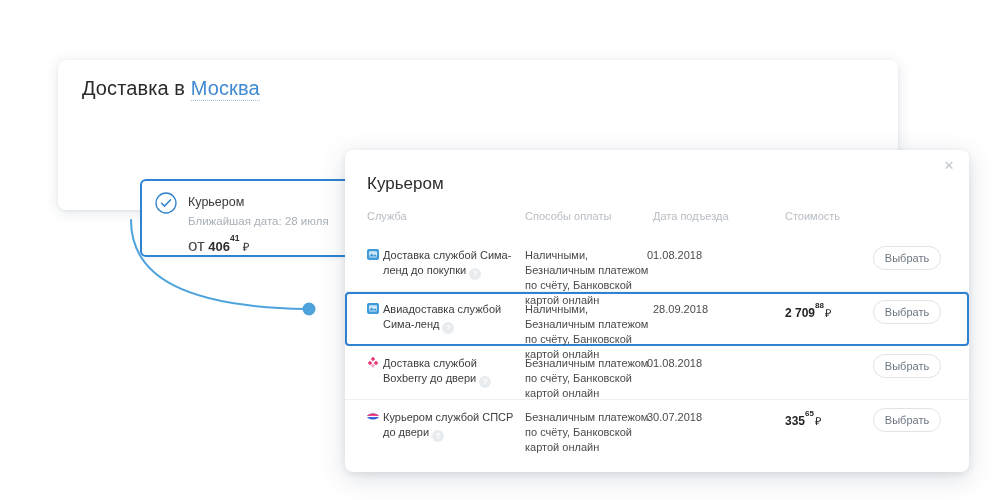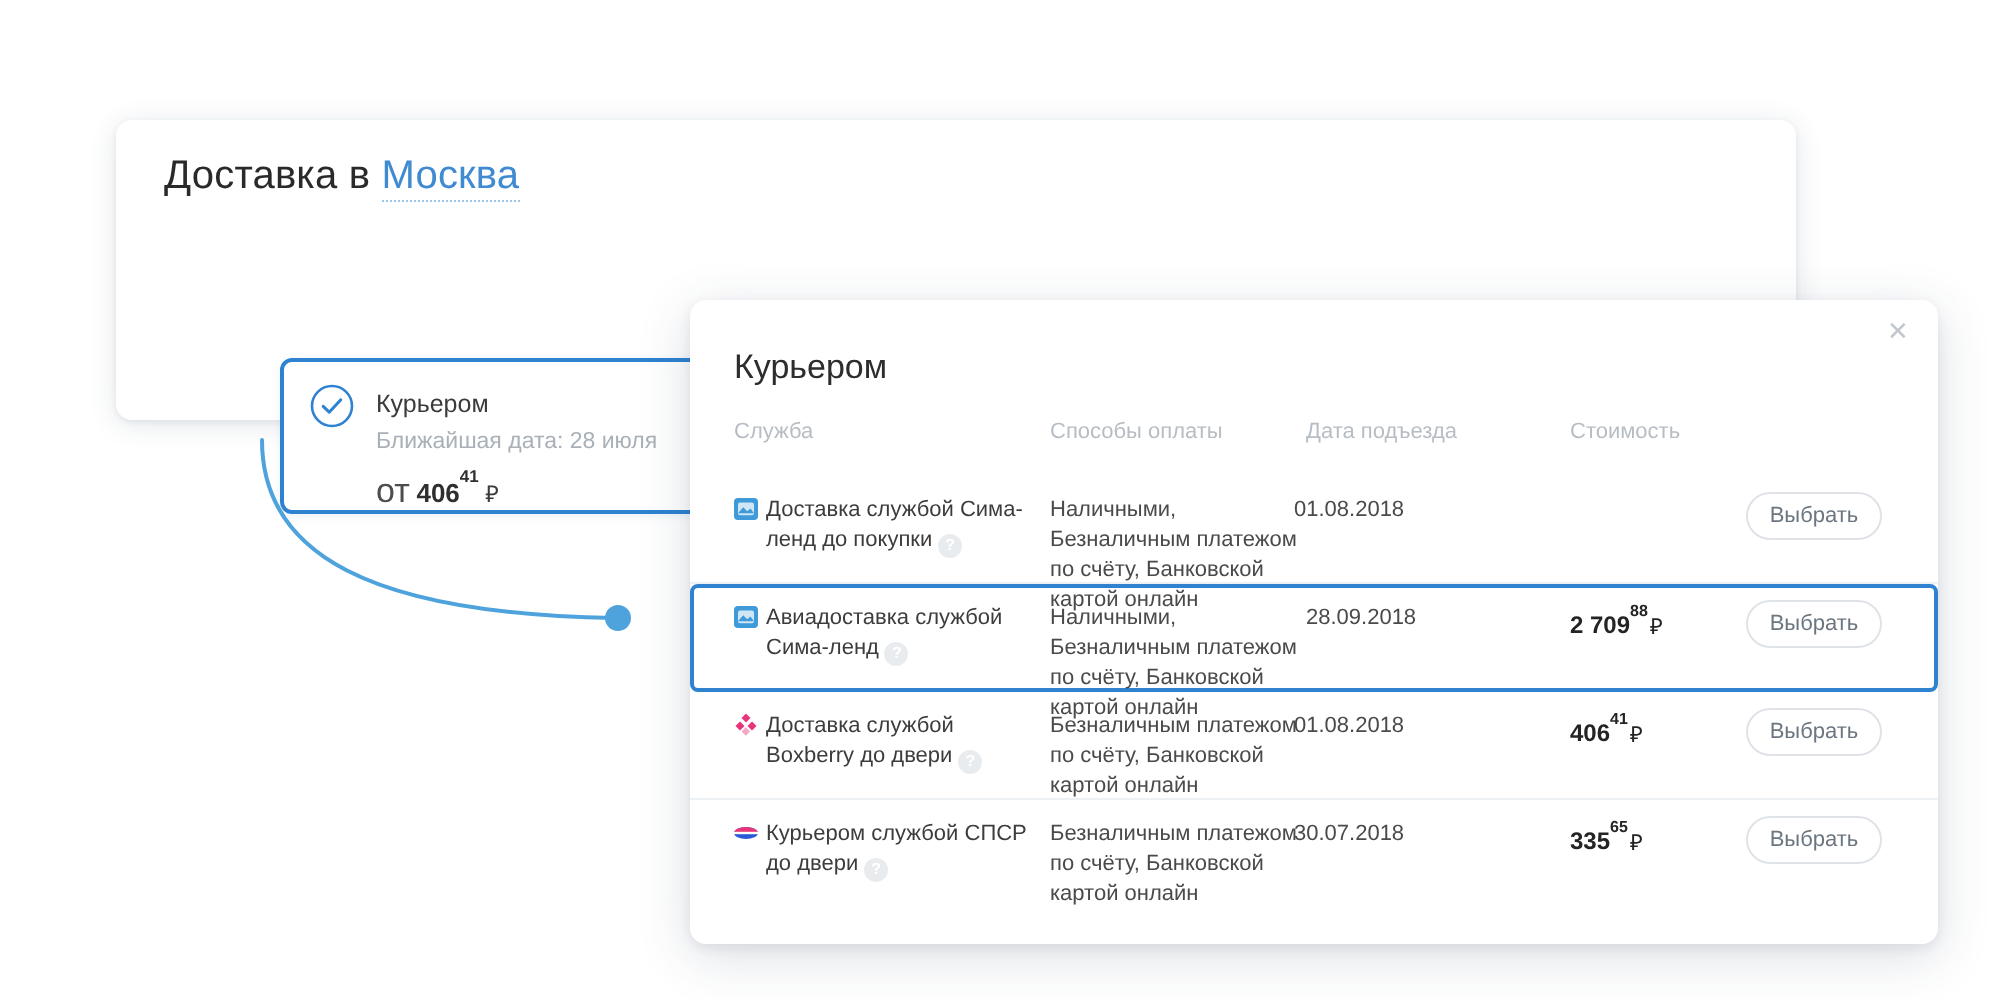--- a/index.html
+++ b/index.html
@@ -329,23 +329,20 @@
                 <rect x="4.4" y="0.4" width="3.2" height="3.2" transform="rotate(45 6 2)"></rect>
                 <rect x="1.4" y="4.4" width="3.2" height="3.2" transform="rotate(45 3 6)"></rect>
                 <rect x="7.4" y="4.4" width="3.2" height="3.2" transform="rotate(45 9 6)"></rect>
                 <rect x="4.4" y="7.2" width="3" height="3" transform="rotate(45 5.9 8.7)" fill="#f5a8c6"></rect>
               </g>
             </svg>
           </span><span>Доставка службой Boxberry до двери</span><span class="inline-help">?</span>
         </div>
         <div class="cell payment">Безналичным платежом по счёту, Банковской картой онлайн</div>
         <div class="cell date">01.08.2018</div>
-        <div class="cell cost">
-          <span class="amount">406</span><sup>41</sup><span class="rub">₽</span>
-        </div>
         <button class="pick-btn">Выбрать</button>
       </div>
 
       <div class="trow last">
         <div class="cell service">
           <span class="svc-icon">
             <svg width="12" height="11" viewBox="0 0 12 11">
               <ellipse cx="6" cy="5.5" rx="6" ry="3" fill="#2a5bd7"></ellipse>
               <path d="M0 5.5 A6 3 0 0 1 12 5.5 Z" fill="#e8357a"></path>
               <rect x="0" y="4.9" width="12" height="1.2" fill="#ffffff"></rect>

